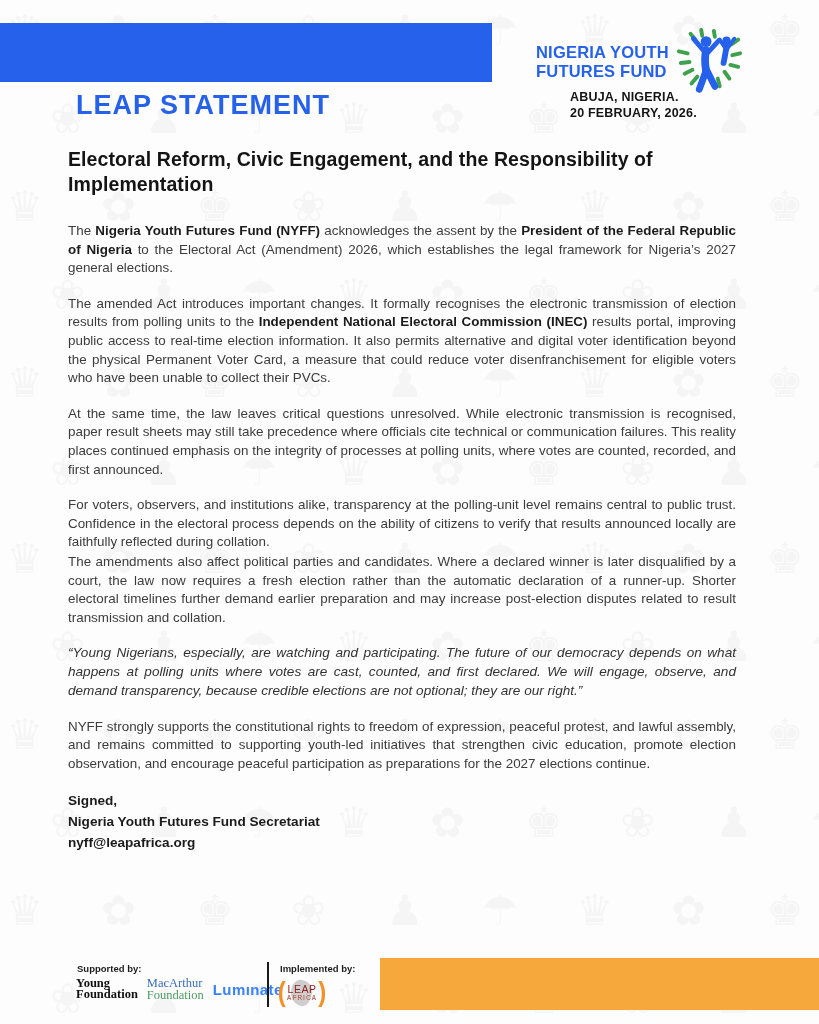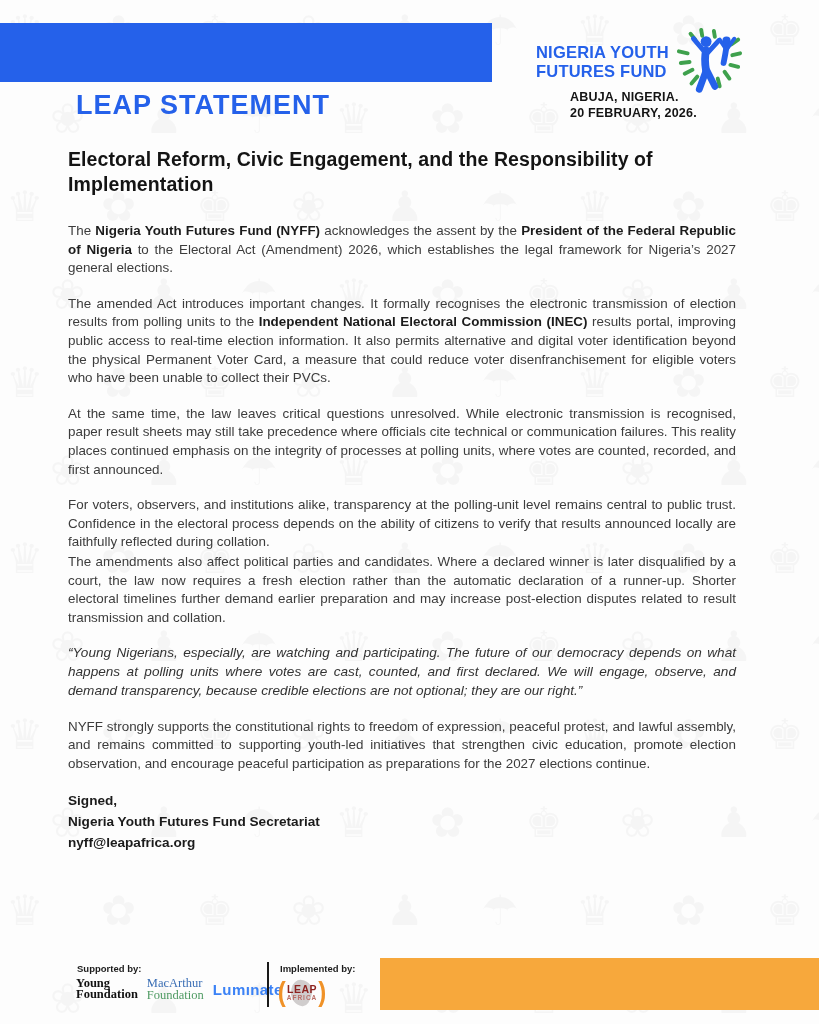--- a/index.html
+++ b/index.html
@@ -98,21 +98,21 @@
     background:#c0bcbc; opacity:0.75;
     border-radius:45% 60% 40% 65% / 40% 45% 60% 55%;
     transform:rotate(8deg);
   }
   .leap-paren {
     font-size:24px; font-weight:700; color:var(--leap-orange,#F09228);
     transform:scaleY(1.15); line-height:1; position:relative;
   }
   .leap-text { text-align:center; position:relative; padding:0 1px; }
   .leap-text .l1 {
-    font-size:10.5px; font-weight:700; color:var(--leap-red,#8E2320);
+    font-size:10.5px; font-weight:400; color:var(--leap-red,#8E2320);
     letter-spacing:0.5px; line-height:10px;
   }
   .leap-text .l2 {
     font-size:6.5px; font-weight:700; color:#b96e66; letter-spacing:1px;
     line-height:7px;
   }
   .orange-bar {
     position:absolute; top:958px; left:380px; width:439px; height:52px;
     background:var(--bar-orange,#F7A83C);
   }

